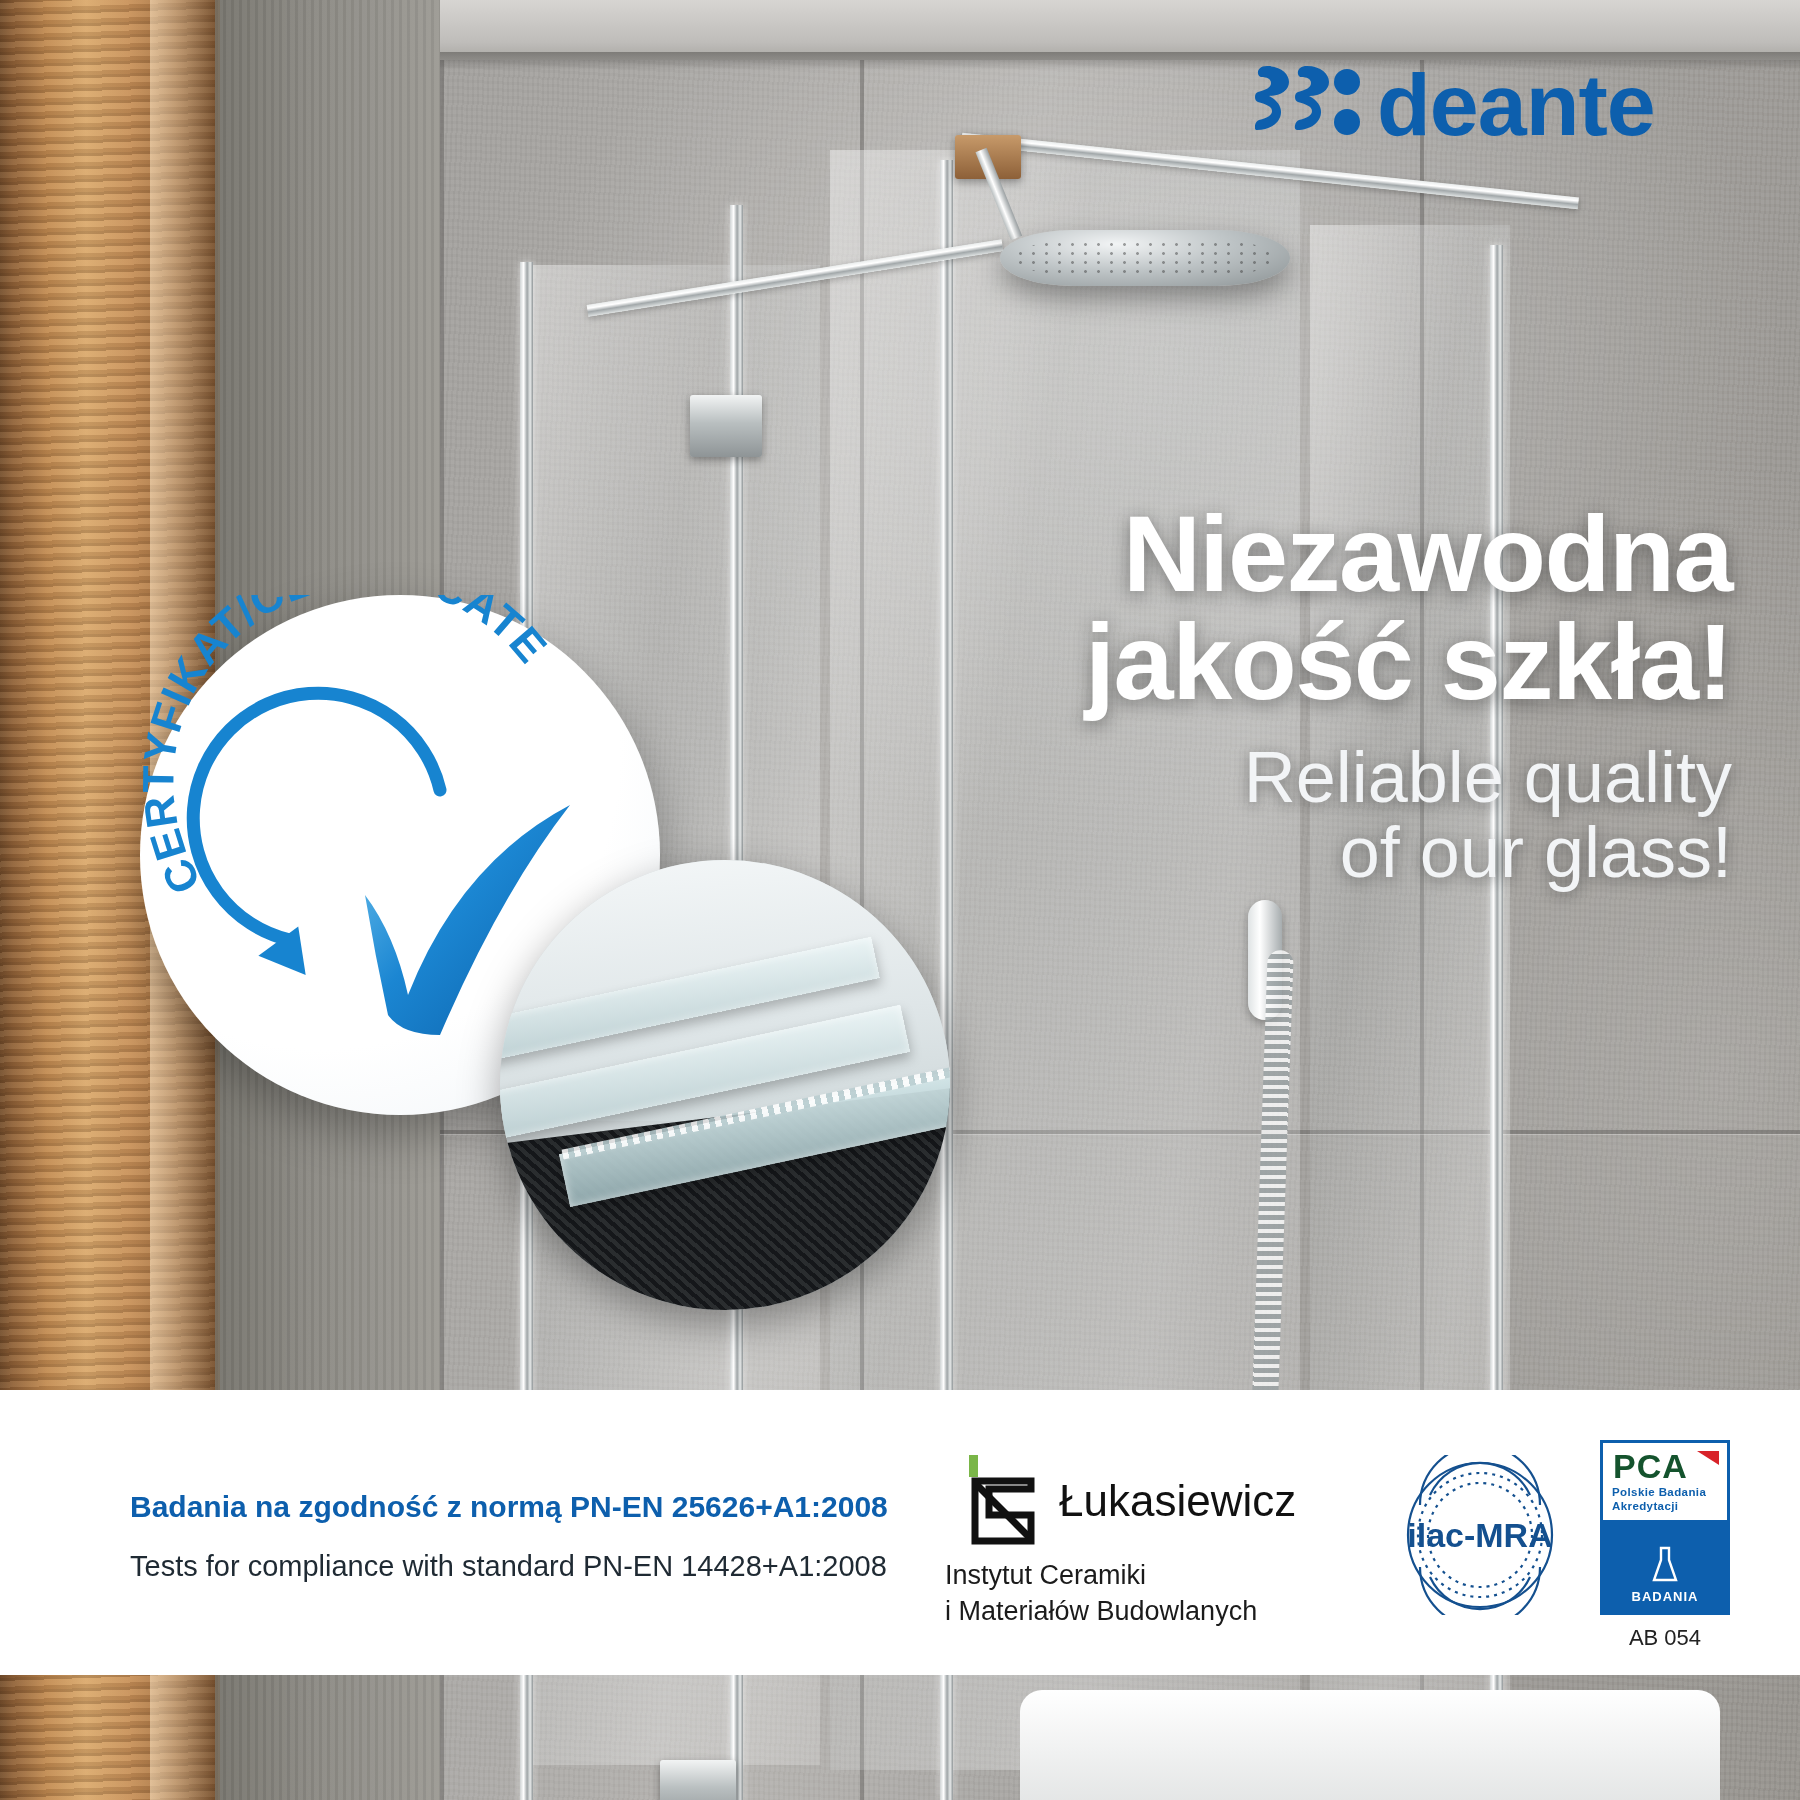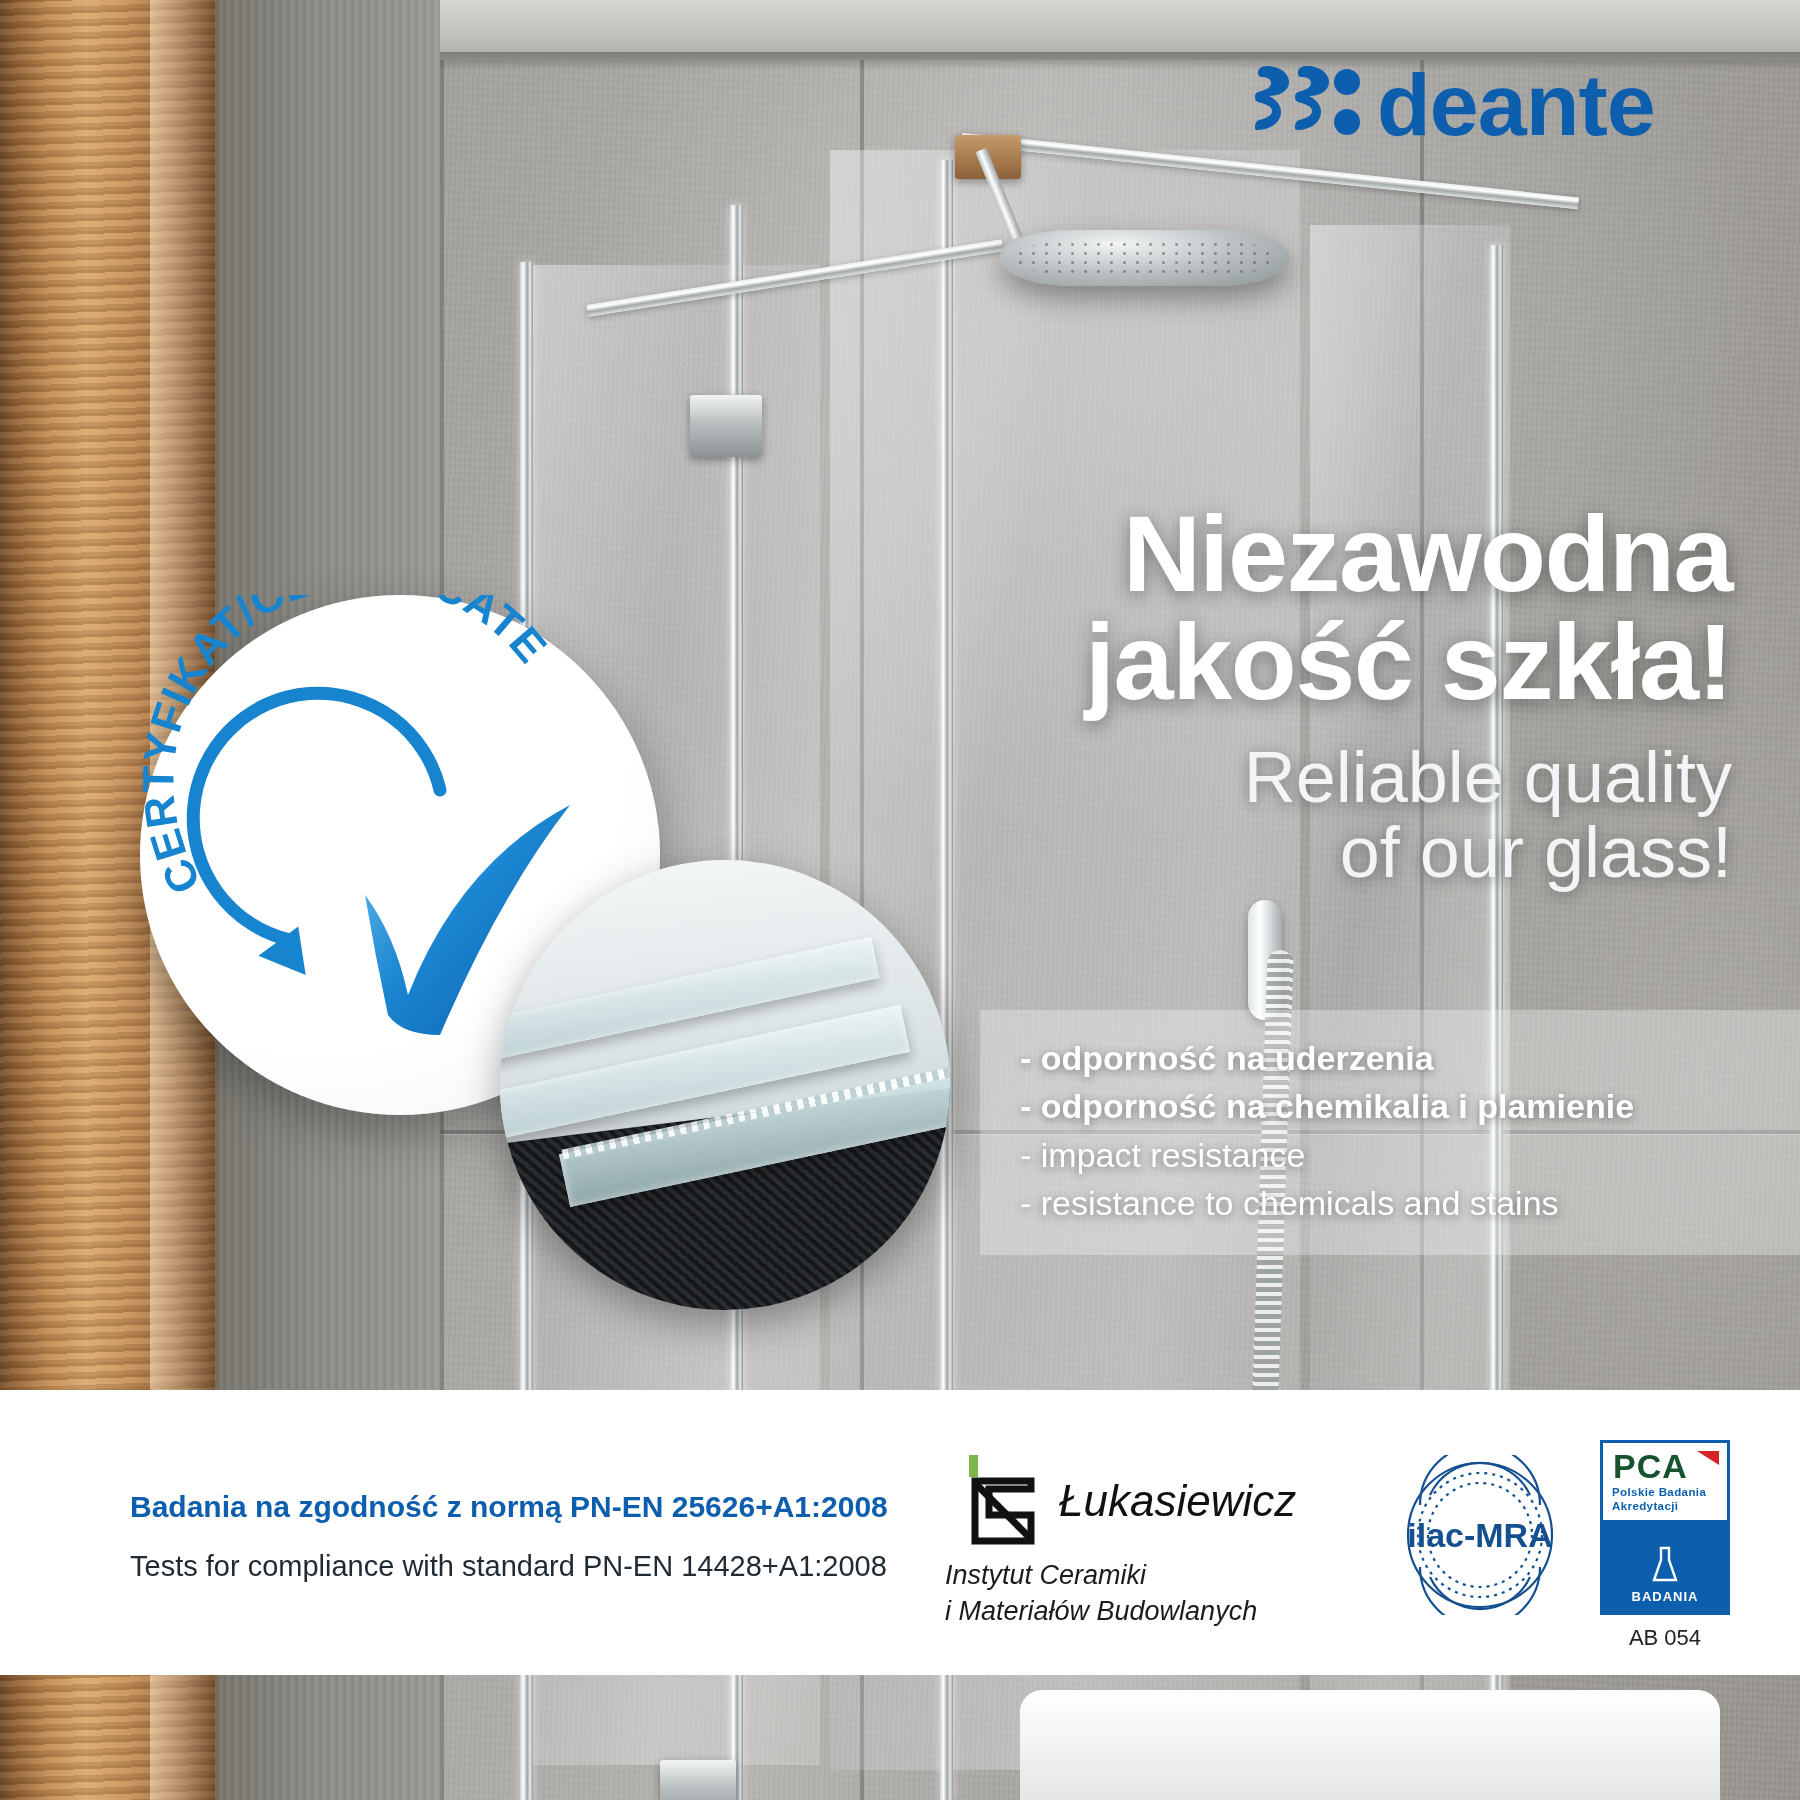--- a/index.html
+++ b/index.html
@@ -232,21 +232,21 @@
     position:absolute; left:0; top:1390px; width:1800px; height:285px;
     background:#ffffff;
     display:flex; align-items:center;
   }
   .footer-text { position:absolute; left:130px; top:1490px; width:830px; }
   .footer-text .t1 {
     color:#0d5fad; font-size:30px; font-weight:700; margin-bottom:26px;
   }
   .footer-text .t2 { color:#1f2a33; font-size:29px; font-weight:400; }
 
-  .luk { position:absolute; left:945px; top:1455px; width:470px;font-style:italic; }
+  .luk { position:absolute; left:945px; top:1455px; width:470px; }
   .luk-top { display:flex; align-items:center; gap:18px; }
   .luk-name { font-size:44px; color:#111; font-weight:400; }
   .luk-sub { margin-top:10px; font-size:27px; color:#1b1b1b; line-height:1.35; }
 
   .ilac { position:absolute; left:1385px; top:1455px; width:190px; height:160px; }
   .pca  { position:absolute; left:1600px; top:1440px; width:130px; }
   .pca-box {
     width:130px; height:175px; background:#ffffff;
     border:3px solid #0d5fad; position:relative; overflow:hidden;
   }
@@ -322,26 +322,20 @@
 
   <div class="headline">
     <div class="l1">Niezawodna</div>
     <div class="l2">jakość szkła!</div>
   </div>
   <div class="subhead">
     <div>Reliable quality</div>
     <div>of our glass!</div>
   </div>
 
-  <ul class="bullets">
-    <li class="bold">- odporność na uderzenia</li>
-    <li class="bold">- odporność na chemikalia i plamienie</li>
-    <li>- impact resistance</li>
-    <li>- resistance to chemicals and stains</li>
-  </ul>
 
   <div class="cert">
     <svg viewBox="0 0 520 520">
       <defs>
         <path id="ringpath" d="M 70,300 A 195,195 0 1 1 420,150"></path>
         <linearGradient id="tickg" x1="0" y1="0" x2="1" y2="1">
           <stop offset="0%" stop-color="#6fc4ef"></stop>
           <stop offset="45%" stop-color="#1b86d2"></stop>
           <stop offset="100%" stop-color="#0b5fa8"></stop>
         </linearGradient>

